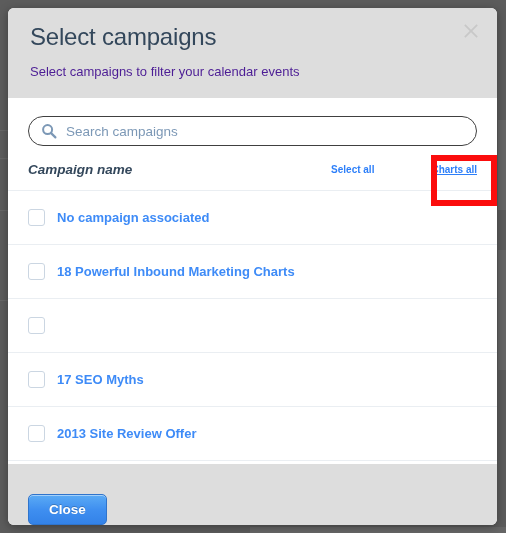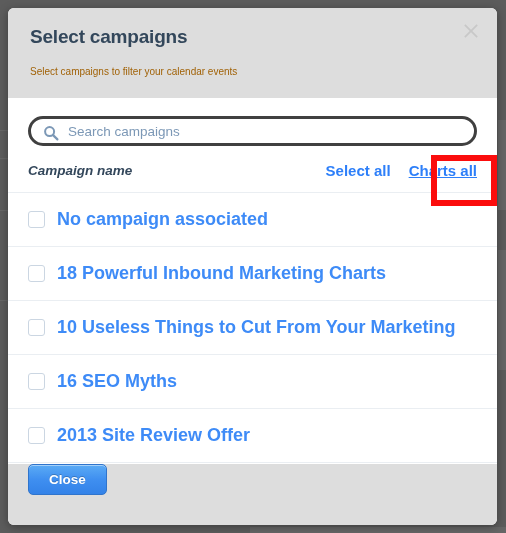--- a/index.html
+++ b/index.html
@@ -50,30 +50,30 @@
 
   .modal-header {
     background: #dddddd;
     padding: 18px 22px 16px 22px;
     position: relative;
     flex: 0 0 auto;
     height: 90px;
     box-sizing: border-box;
   }
   .modal-title {
-    font-size: 19px;
-    font-weight: bold;
+    font-size: 24px;
+    font-weight: normal;
     color: #33475b;
     letter-spacing: -0.2px;
     margin: 0 0 16px 0;
     line-height: 22px;
   }
   .modal-subtitle {
-    font-size: 10px;
-    color: #a16207;
+    font-size: 13px;
+    color: #4c1d95;
     line-height: 16px;
     margin: 0;
   }
   .close-x {
     position: absolute;
     right: 14px;
     top: 11px;
     width: 24px;
     height: 24px;
     cursor: pointer;
@@ -88,21 +88,21 @@
     overflow: hidden;
     position: relative;
   }
 
   .search-wrap {
     padding: 18px 20px 0 20px;
   }
   .search-box {
     position: relative;
     height: 30px;
-    border: 3px solid #404040;
+    border: 1px solid #404040;
     border-radius: 16px;
     background: #fff;
     display: flex;
     align-items: center;
     box-sizing: border-box;
     justify-content: center;
   }
   .search-icon {
     position: absolute;
     left: 12px;
@@ -133,25 +133,26 @@
     position: relative;
   }
   .col-title {
     font-size: 13.5px;
     font-weight: bold;
     color: #33475b;
     flex: 1 1 auto;
     font-style: italic;
   }
   .link {
-    font-size: 15px;
+    font-size: 10px;
     font-weight: bold;
     color: #2d7ff9;
     cursor: pointer;
     white-space: nowrap;
+    margin-left: 39px;
   }
   .link.underlined { text-decoration: underline; }
   .link.select-all { margin-right: 18px; }
 
   
   .annot-box {
     position: absolute;
     left: 431px;
     top: 155px;
     width: 66px;
@@ -175,33 +176,33 @@
     width: 15px;
     height: 15px;
     border: 1px solid #cbd6e2;
     border-radius: 3px;
     background: #fff;
     margin-right: 12px;
     flex: 0 0 auto;
     cursor: pointer;
   }
   .campaign-name {
-    font-size: 18px;
+    font-size: 13px;
     font-weight: bold;
     color: #3e8bf7;
     cursor: pointer;
   }
 
   
   .modal-footer {
     flex: 0 0 auto;
     height: 61px;
     background: #dddddd;
     display: flex;
-    align-items: flex-start;
+    align-items: flex-end;
     padding: 0 20px;
     box-sizing: border-box;
   }
   .btn-close {
     background: linear-gradient(to bottom, #5babf5 0%, #3f8ff0 50%, #3382e8 100%);
     border: 1px solid #2f74cc;
     border-radius: 5px;
     color: #fff;
     font-family: "Liberation Sans", sans-serif;
     font-size: 13.5px;
@@ -262,25 +263,24 @@
       <div class="campaign-row">
         <span class="cb"></span>
         <span class="campaign-name">No campaign associated</span>
       </div>
       <div class="campaign-row">
         <span class="cb"></span>
         <span class="campaign-name">18 Powerful Inbound Marketing Charts</span>
       </div>
       <div class="campaign-row">
         <span class="cb"></span>
-        <span class="campaign-name">10 Useless Things to Cut From Your Marketing</span>
-      </div>
-      <div class="campaign-row">
-        <span class="cb"></span>
-        <span class="campaign-name">16 SEO Myths</span>
+      </div>
+      <div class="campaign-row">
+        <span class="cb"></span>
+        <span class="campaign-name">17 SEO Myths</span>
       </div>
       <div class="campaign-row">
         <span class="cb"></span>
         <span class="campaign-name">2013 Site Review Offer</span>
       </div>
     </div>
 
   </div>
 
   <div class="modal-footer">

